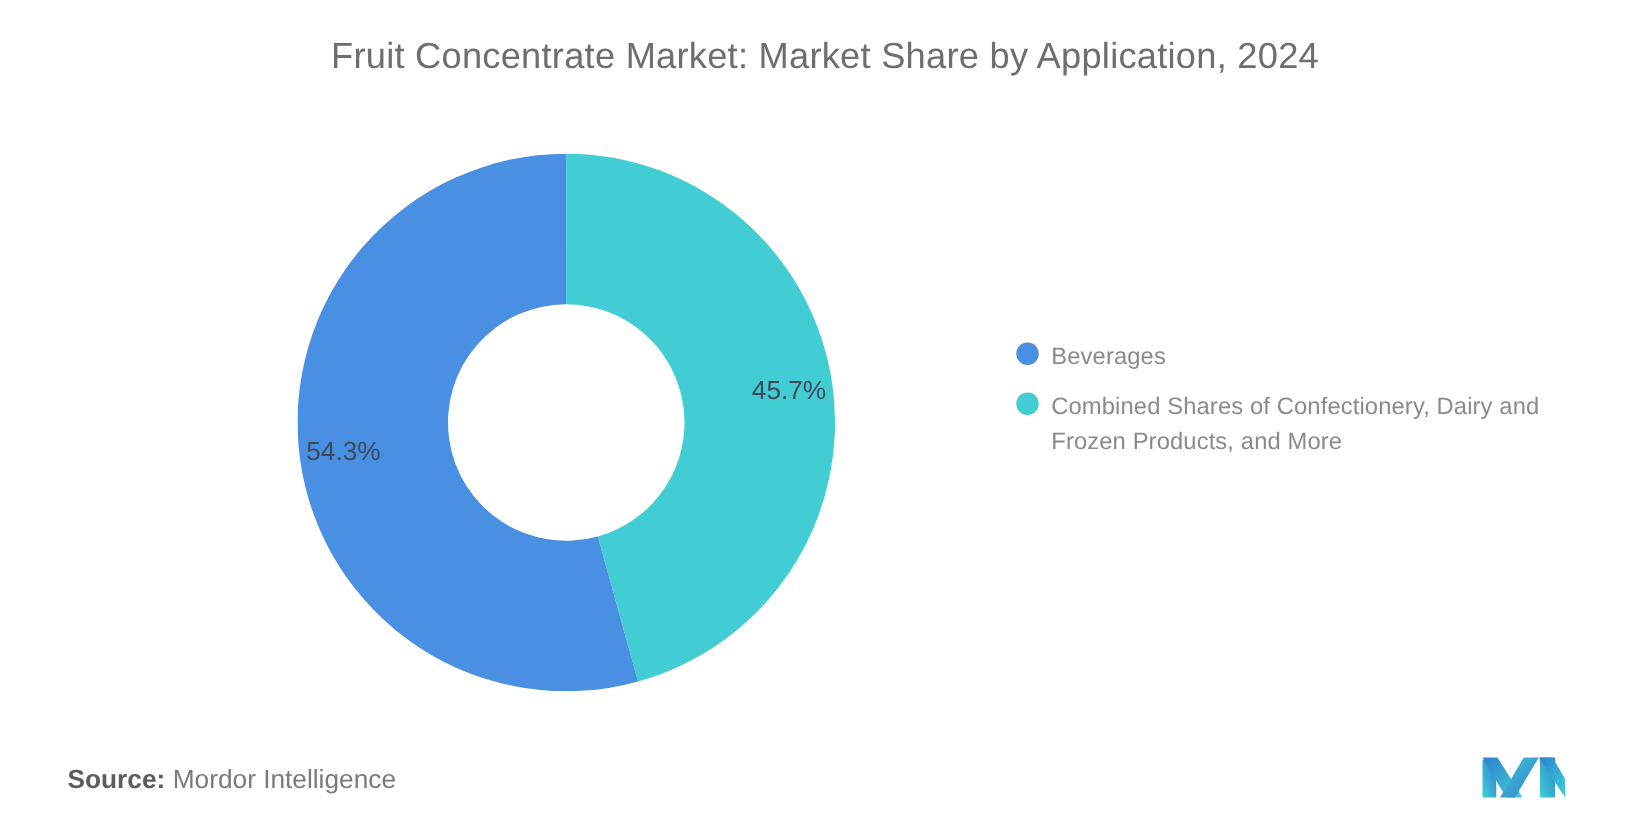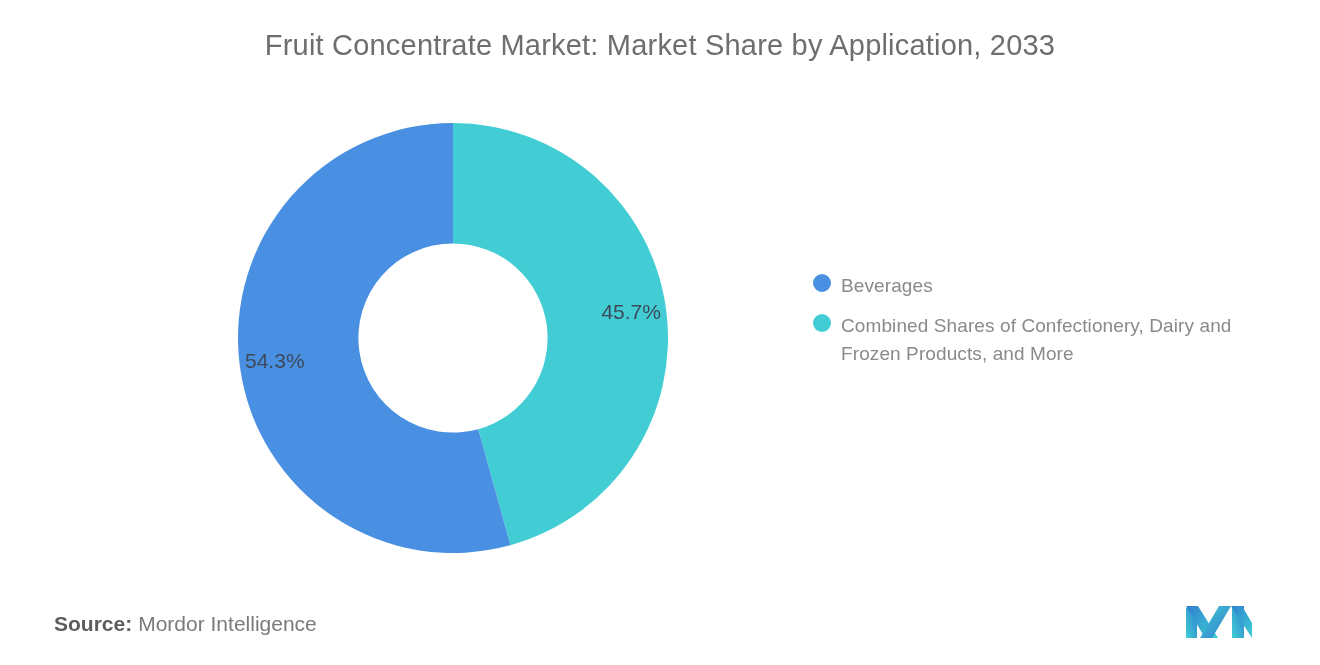--- a/index.html
+++ b/index.html
@@ -109,21 +109,21 @@
     width: 70px;
     height: 42px;
   }
   #brand-logo svg { display: block; }
 </style>
 </head>
 <body>
 
 <div id="chart-figure">
 
-  <div id="chart-title">Fruit Concentrate Market: Market Share by Application, 2033</div>
+  <div id="chart-title">Fruit Concentrate Market: Market Share by Application, 2024</div>
 
   <div id="donut-wrap">
     <svg id="donut-svg" viewBox="0 0 430 430" xmlns="http://www.w3.org/2000/svg">
 
       <path id="slice-teal" fill="#41cdd3" d="M 215.00 0.00 A 215 215 0 0 1 272.46 422.18 L 240.28 306.16 A 94.6 94.6 0 0 0 215.00 120.40 Z"></path>
 
       <path id="slice-blue" fill="#4a90e2" d="M 272.46 422.18 A 215 215 0 1 1 215.00 0.00 L 215.00 120.40 A 94.6 94.6 0 1 0 240.28 306.16 Z"></path>
 
       <text id="label-blue" class="slice-label" x="36.8" y="239.2" text-anchor="middle" dominant-baseline="middle">54.3%</text>
 

